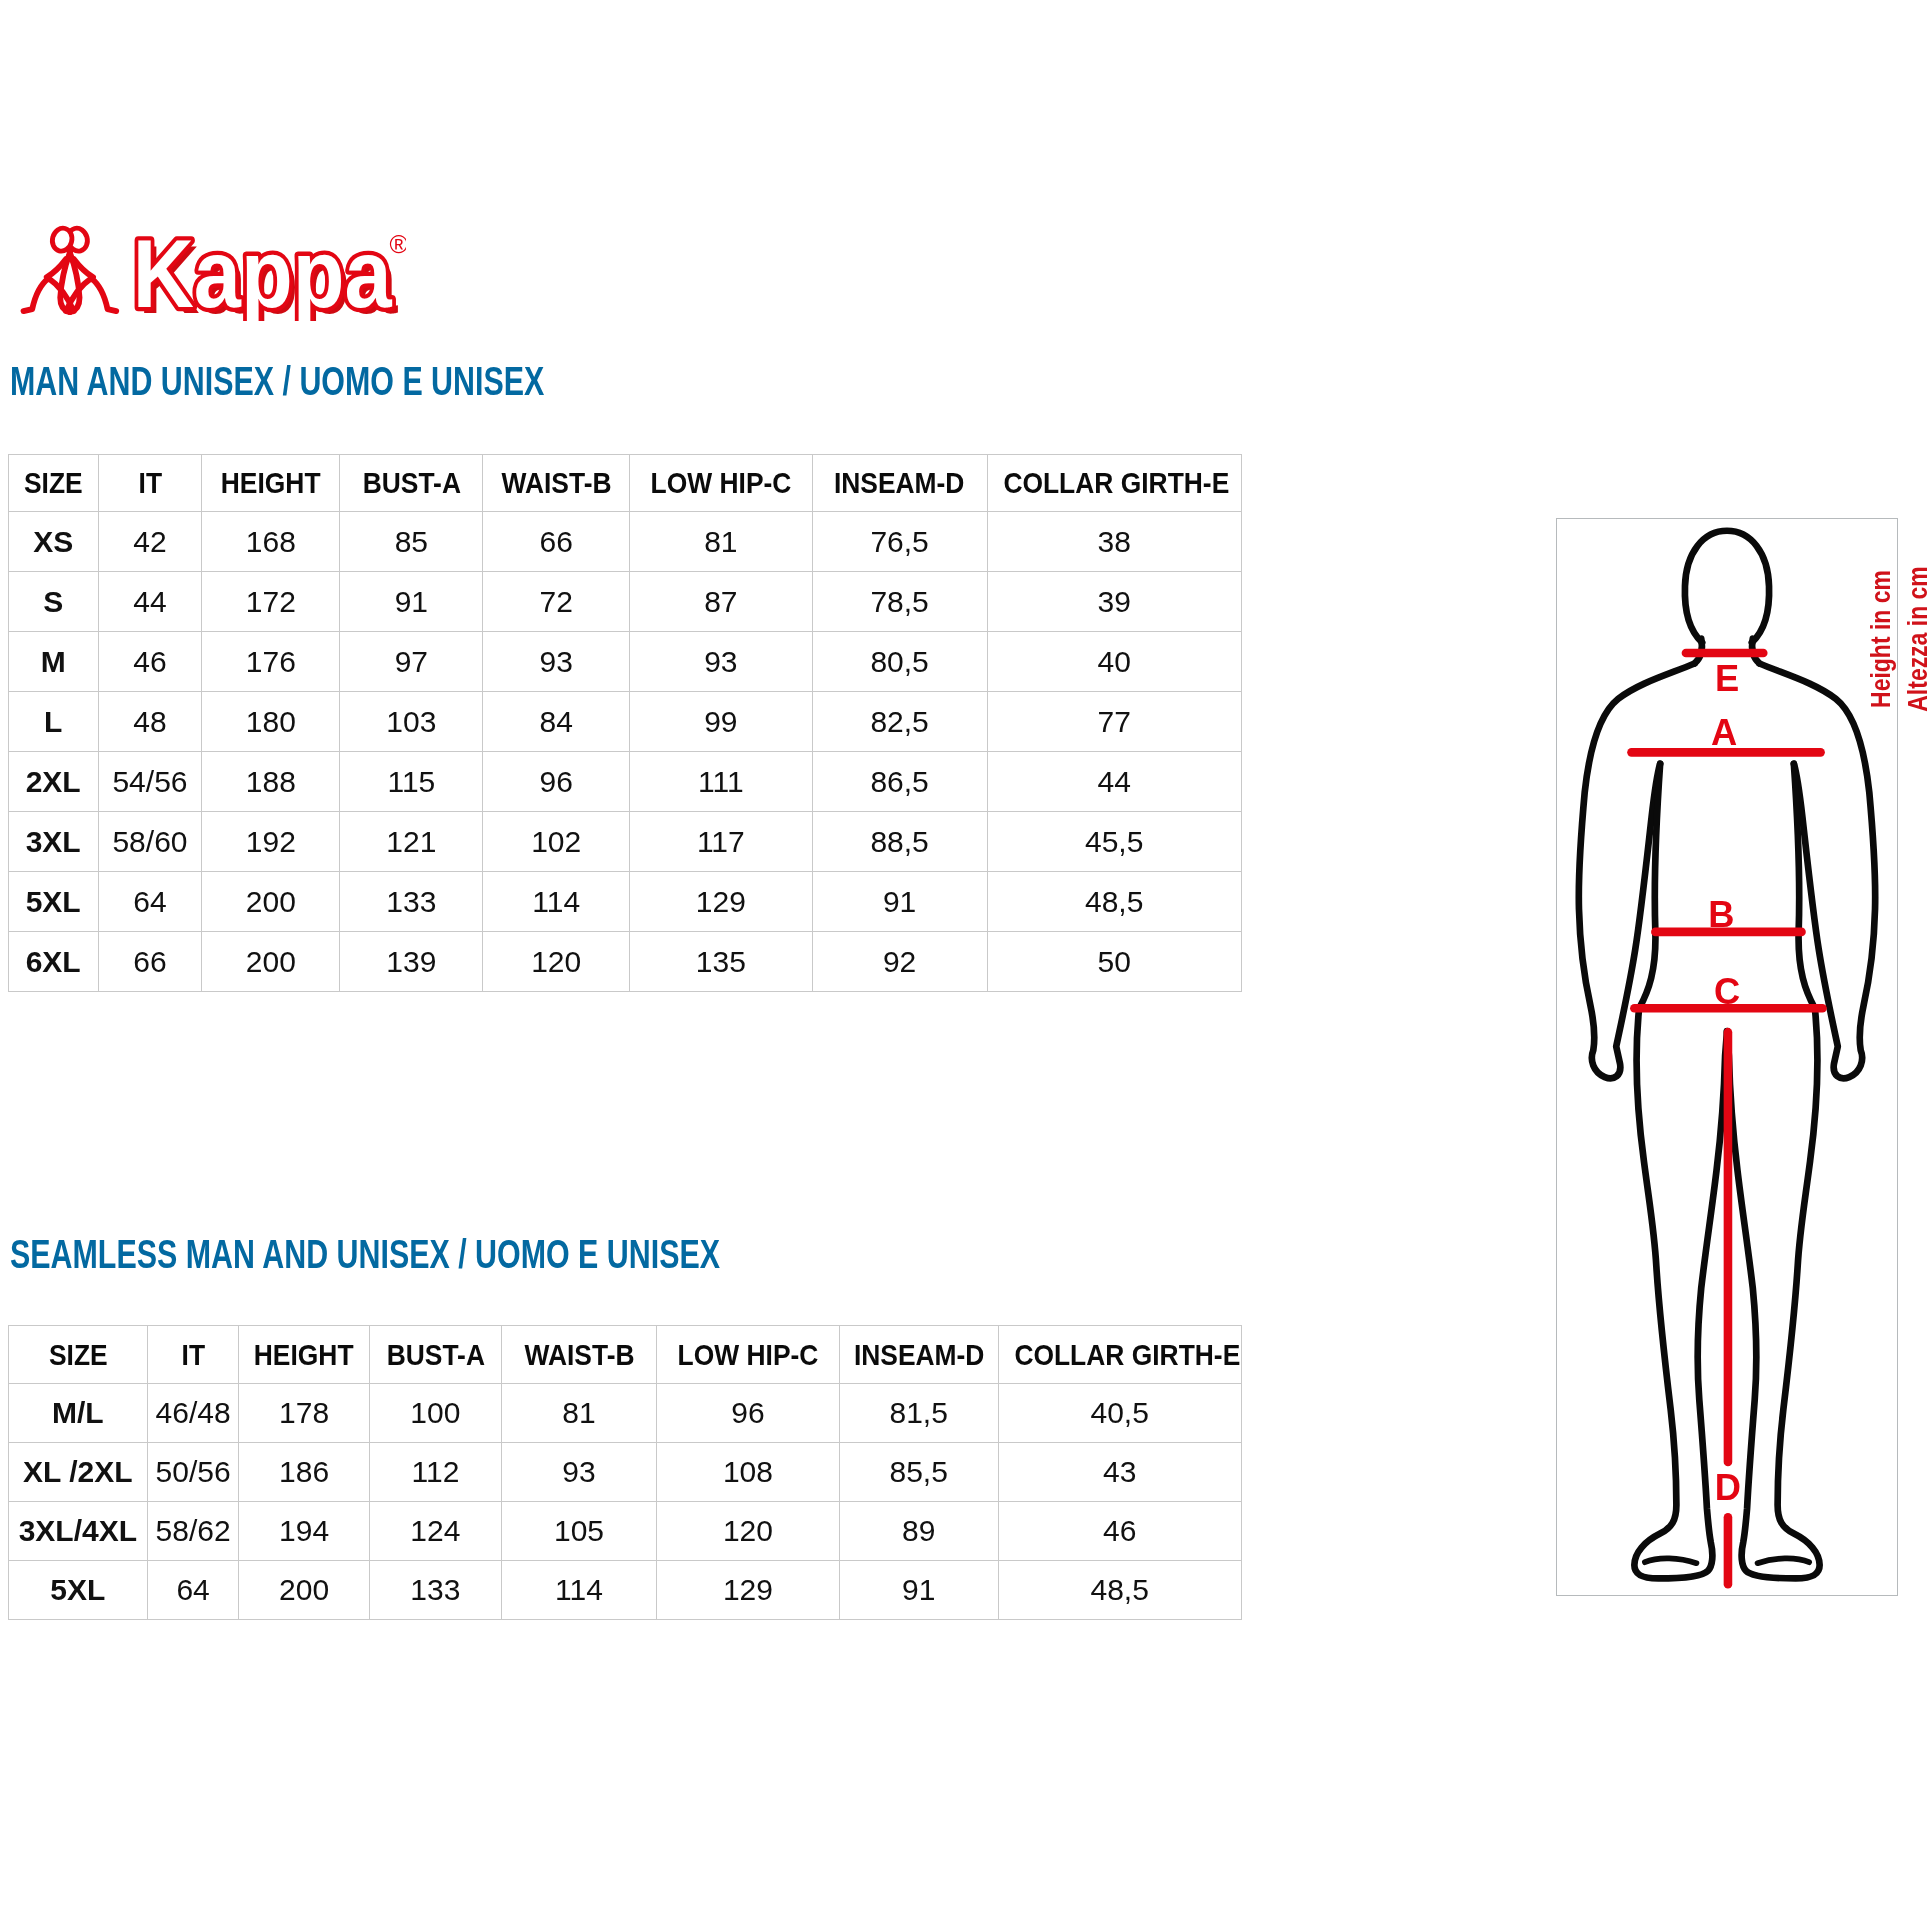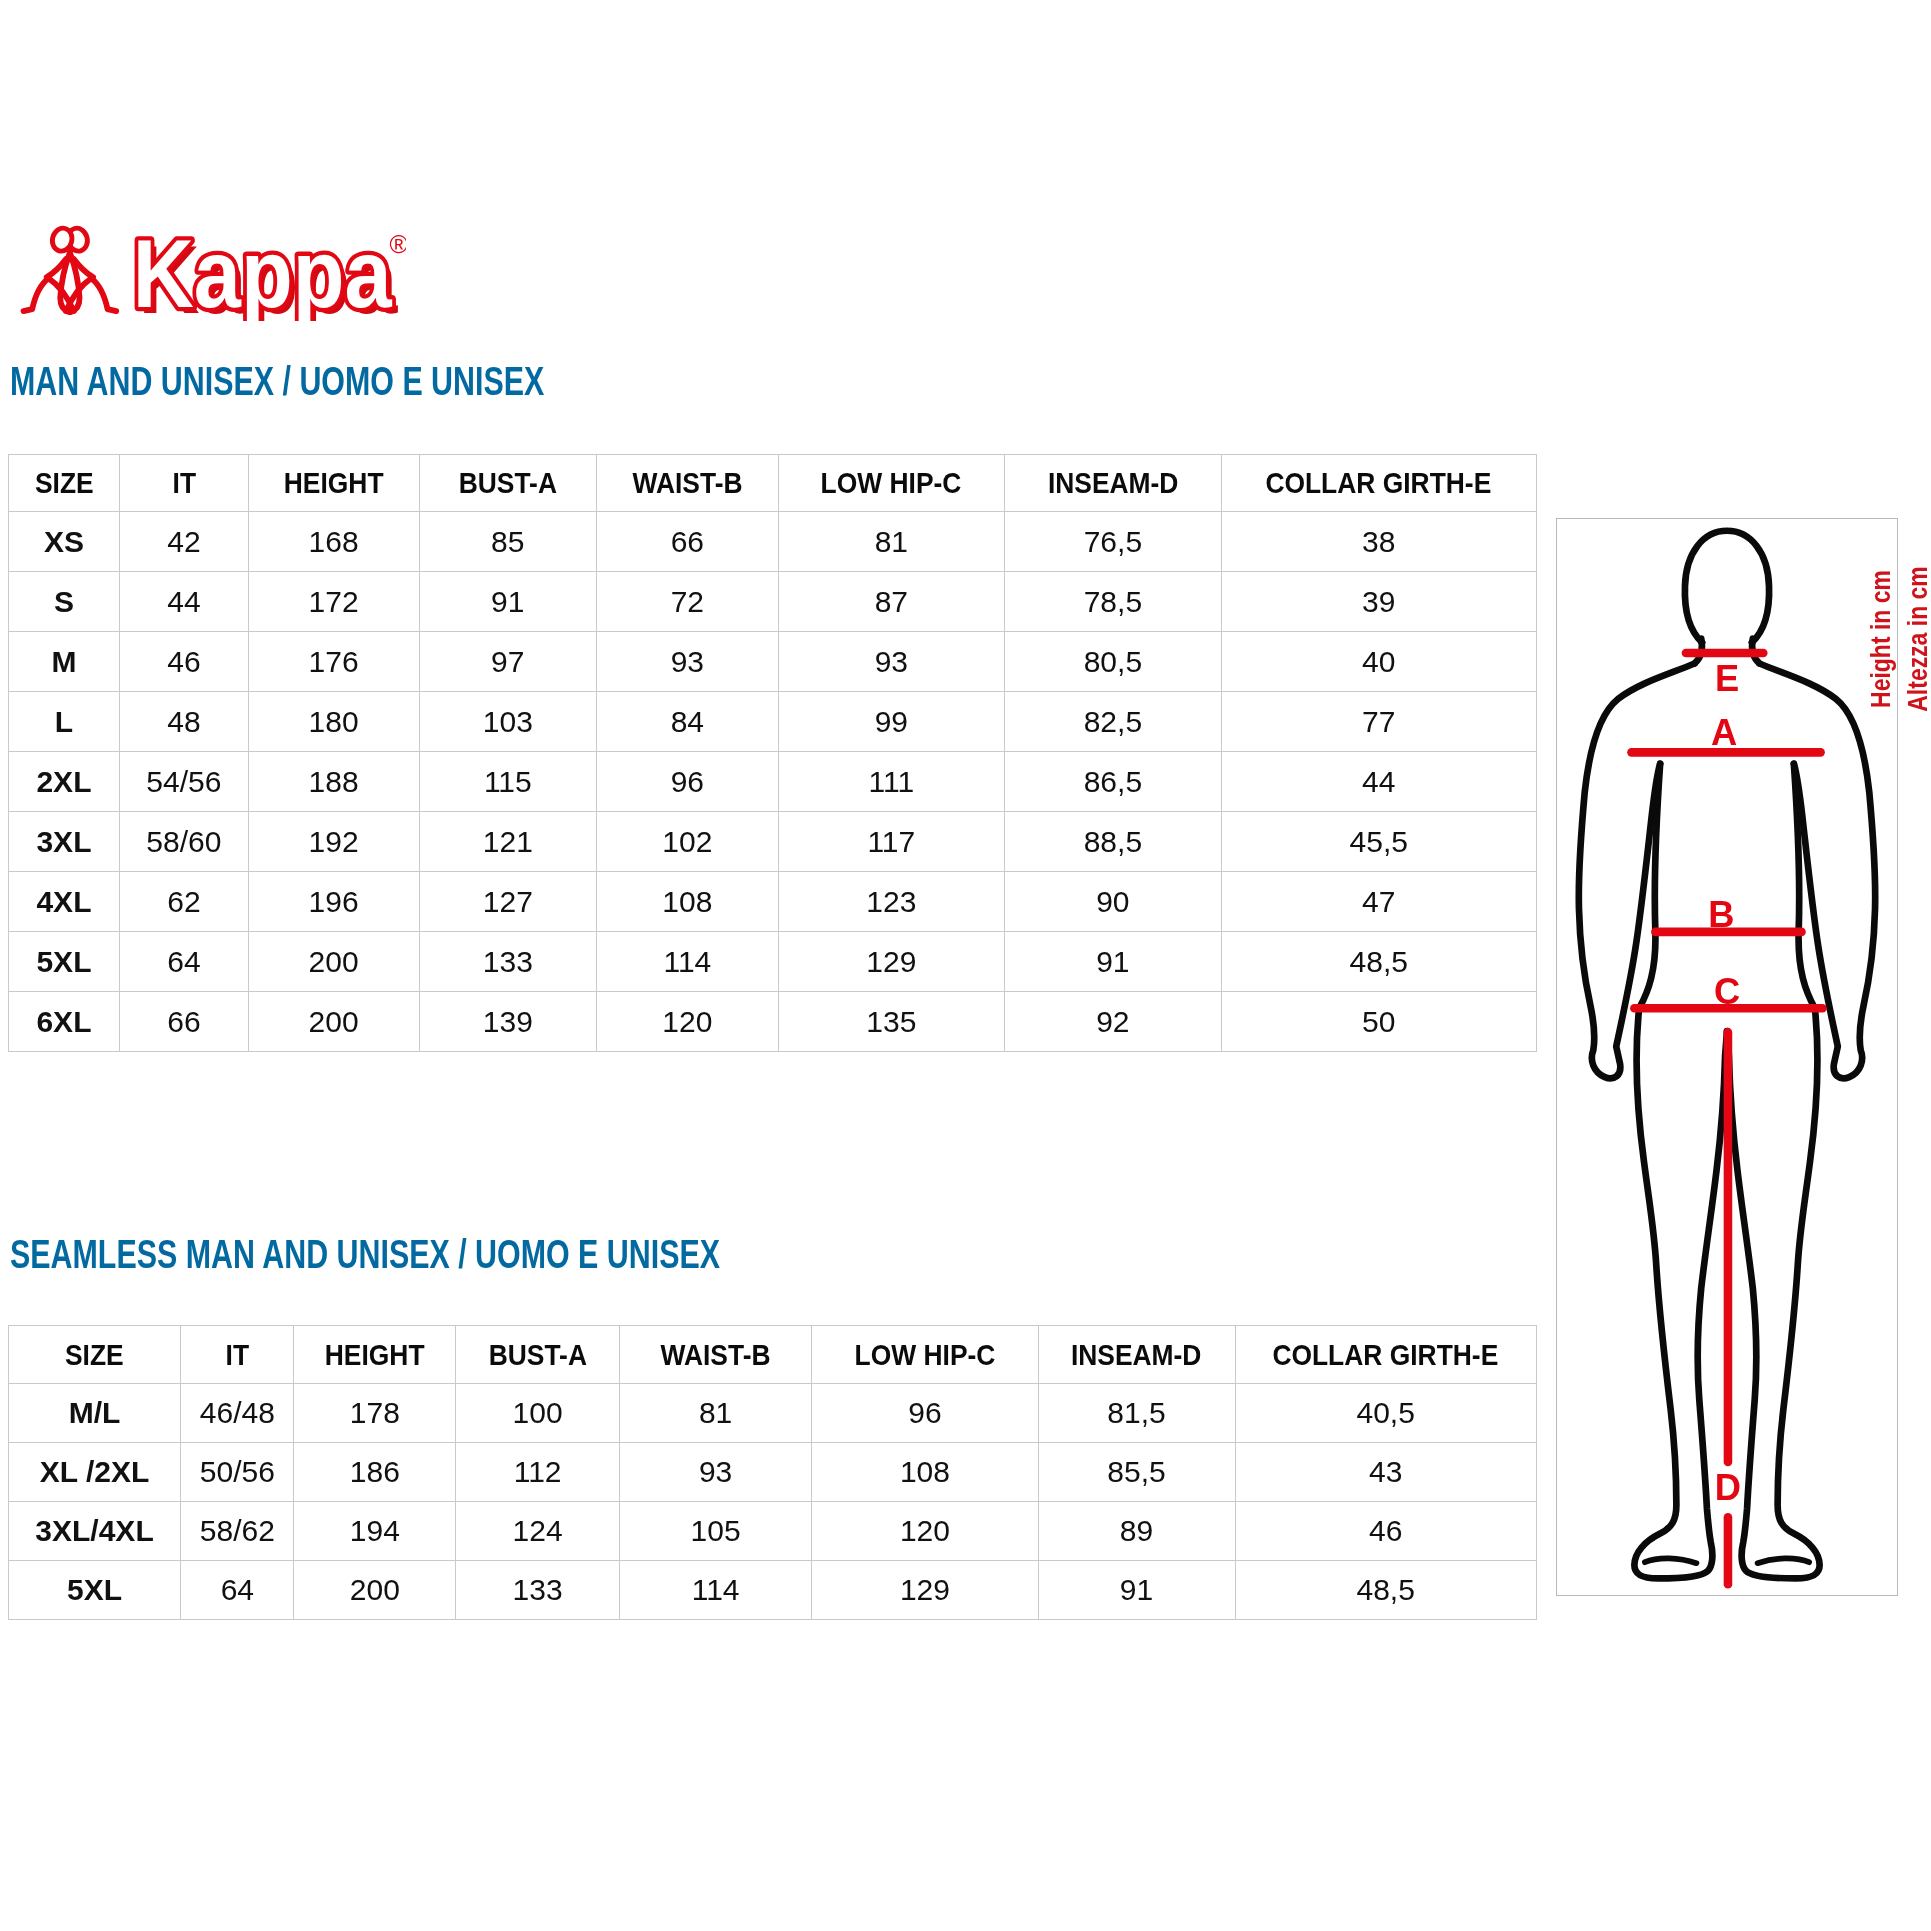--- a/index.html
+++ b/index.html
@@ -27,21 +27,21 @@
     transform:scaleX(0.76);
     transform-origin:0 50%;
     white-space:nowrap;
   }
 
   
   table.size-table {
     position:absolute;
     border-collapse:collapse;
     table-layout:fixed;
-    width:1529px;
+    width:1234px;
     background:#ffffff;
   }
   table.size-table th, table.size-table td {
     border:1.9px solid #c9c9c9;
     text-align:center;
     vertical-align:middle;
     padding:0;
     overflow:hidden;
   }
   table.size-table th {
@@ -204,30 +204,20 @@
         <td>3XL</td>
         <td>58/60</td>
         <td>192</td>
         <td>121</td>
         <td>102</td>
         <td>117</td>
         <td>88,5</td>
         <td>45,5</td>
       </tr>
       <tr>
-        <td>4XL</td>
-        <td>62</td>
-        <td>196</td>
-        <td>127</td>
-        <td>108</td>
-        <td>123</td>
-        <td>90</td>
-        <td>47</td>
-      </tr>
-      <tr>
         <td>5XL</td>
         <td>64</td>
         <td>200</td>
         <td>133</td>
         <td>114</td>
         <td>129</td>
         <td>91</td>
         <td>48,5</td>
       </tr>
       <tr>

